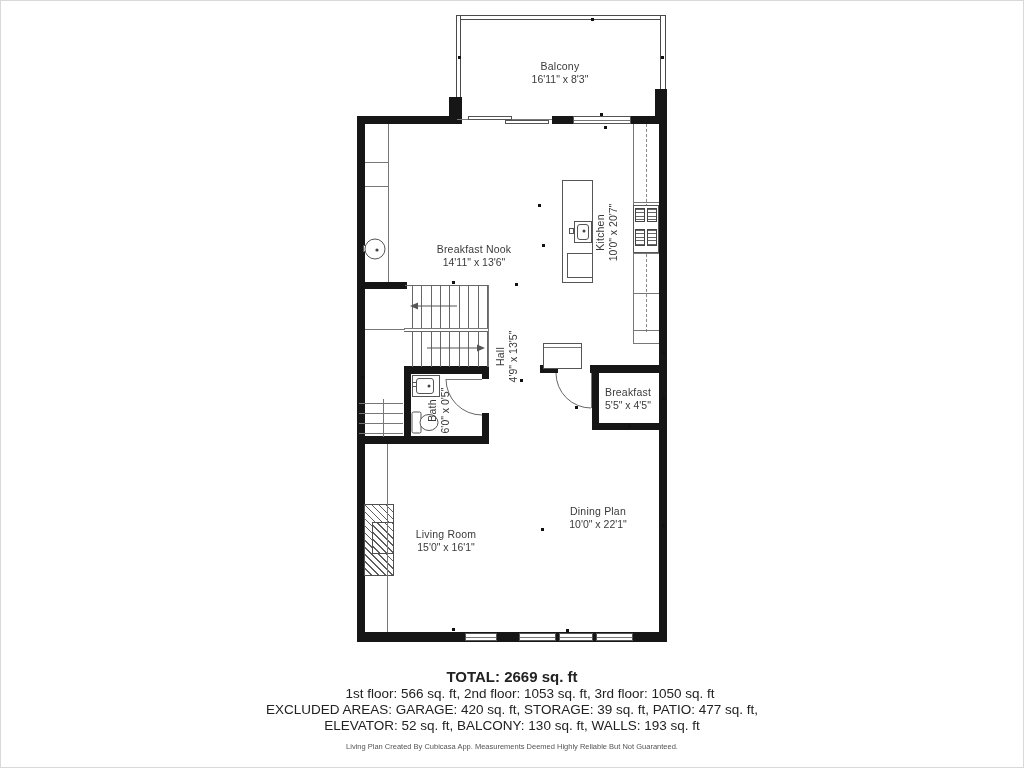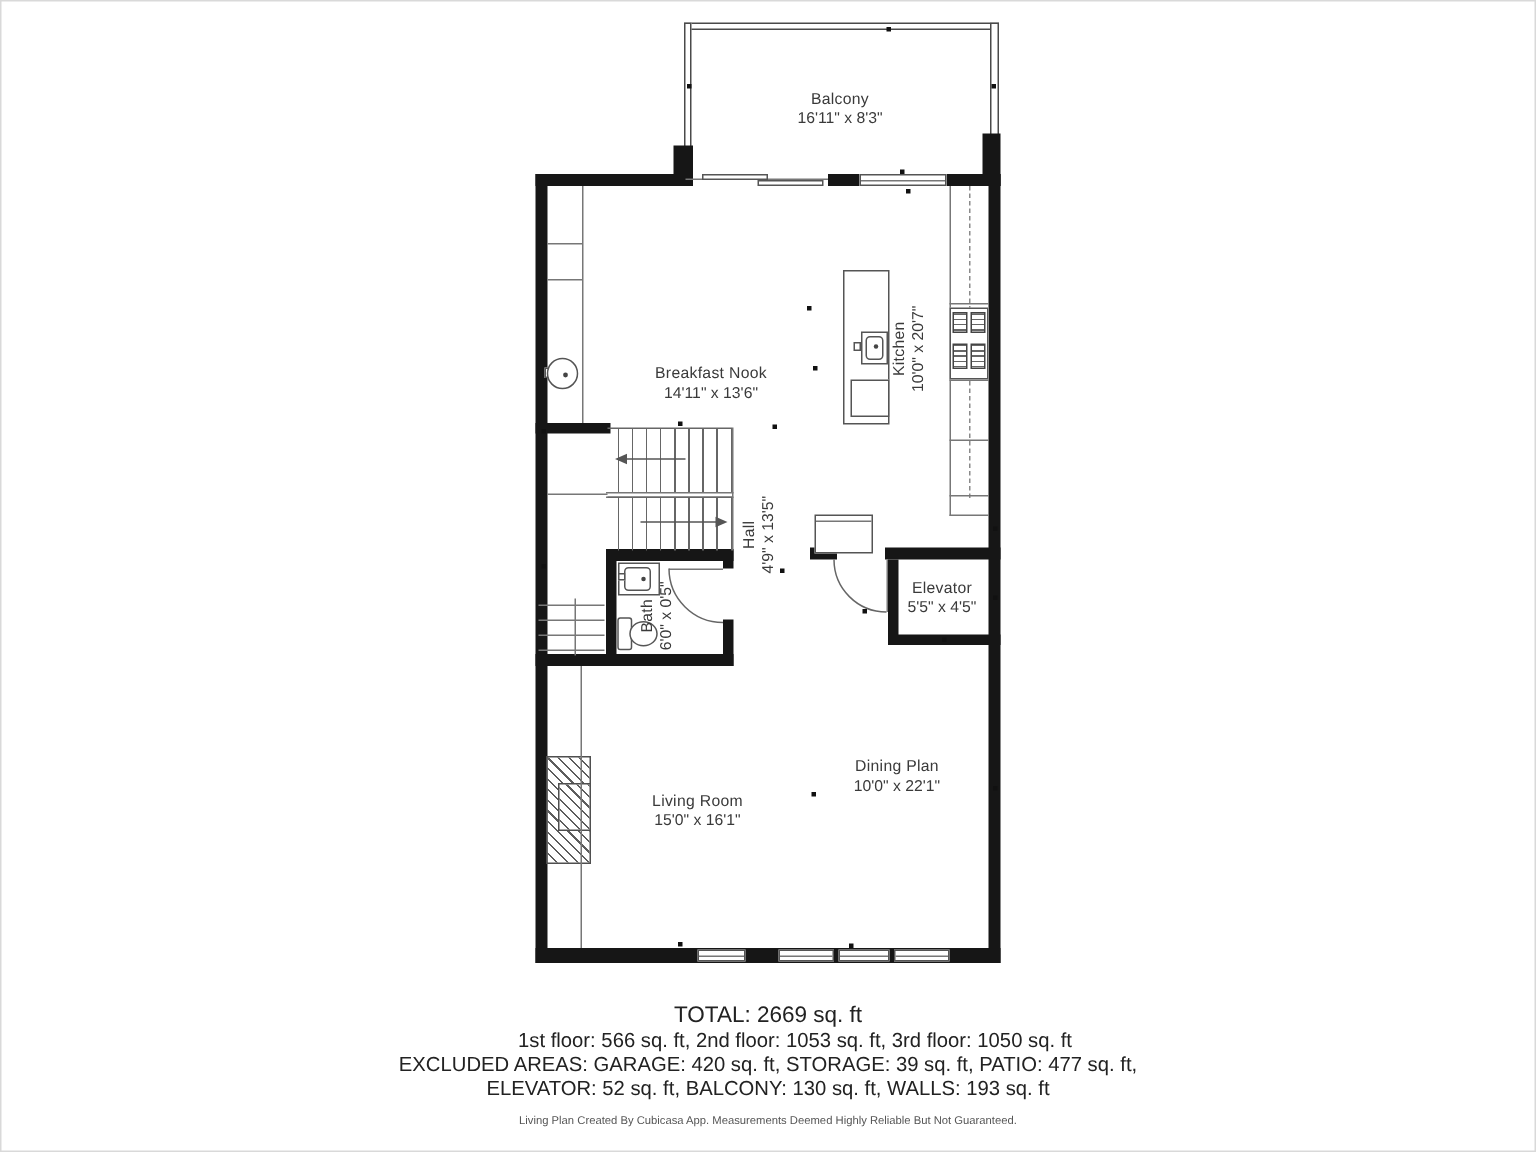--- a/index.html
+++ b/index.html
@@ -14,21 +14,21 @@
   .dash{position:absolute;border-left:1px dashed #8a8a8a;width:0;}
   .hatch{position:absolute;border:1px solid #4f4f4f;box-sizing:border-box;
          background:repeating-linear-gradient(45deg,transparent 0,transparent 4px,#5d5d5d 4px,#5d5d5d 5px);}
   .burner{position:absolute;border:1px solid #444;box-sizing:border-box;
           background:repeating-linear-gradient(to bottom,#666 0,#666 1px,#fff 1px,#fff 3.5px);}
   .tick{position:absolute;width:3px;height:3px;background:#111;}
   .lbl{position:absolute;text-align:center;color:var(--label,#3a3a3a);font-size:10.5px;line-height:12.5px;white-space:nowrap;}
   .lbl .nm{letter-spacing:.2px;}
   .vert{transform:rotate(-90deg);}
   .sum{position:absolute;left:0;width:1024px;text-align:center;color:#222;}
-  .sum-total{font-size:15px;font-weight:normal;}
+  .sum-total{font-size:15px;font-weight:bold;}
   .sum-line{font-size:13.5px;}
   .sum-disc{font-size:7.5px;color:#555;}
   svg{position:absolute;left:0;top:0;}
 </style>
 </head>
 <body>
 
 <div class="canvas">
 
   <div class="railbox" style="left:456px;top:15px;width:210px;height:5px;"></div>
@@ -180,24 +180,24 @@
   </div>
   <div class="lbl vert" style="left:451px;top:344px;width:110px;">
     <div class="nm">Hall</div>
     <div>4'9" x 13'5"</div>
   </div>
   <div class="lbl vert" style="left:398px;top:398px;width:80px;">
     <div class="nm">Bath</div>
     <div>6'0" x 0'5"</div>
   </div>
   <div class="lbl" style="left:568px;top:386px;width:120px;">
-    <div class="nm">Elevator</div>
+    <div class="nm">Breakfast</div>
     <div>5'5" x 4'5"</div>
   </div>
-  <div class="lbl" style="left:385px;top:528px;width:160px;">
+  <div class="lbl" style="left:366px;top:528px;width:160px;">
     <div class="nm">Living Room</div>
     <div>15'0" x 16'1"</div>
   </div>
   <div class="lbl" style="left:518px;top:505px;width:160px;">
     <div class="nm">Dining Plan</div>
     <div>10'0" x 22'1"</div>
   </div>
 
   <div class="sum sum-total" style="top:668px;">TOTAL: 2669 sq. ft</div>
   <div class="sum sum-line" style="top:686px;padding-left:18px;">1st floor: 566 sq. ft, 2nd floor: 1053 sq. ft, 3rd floor: 1050 sq. ft</div>

